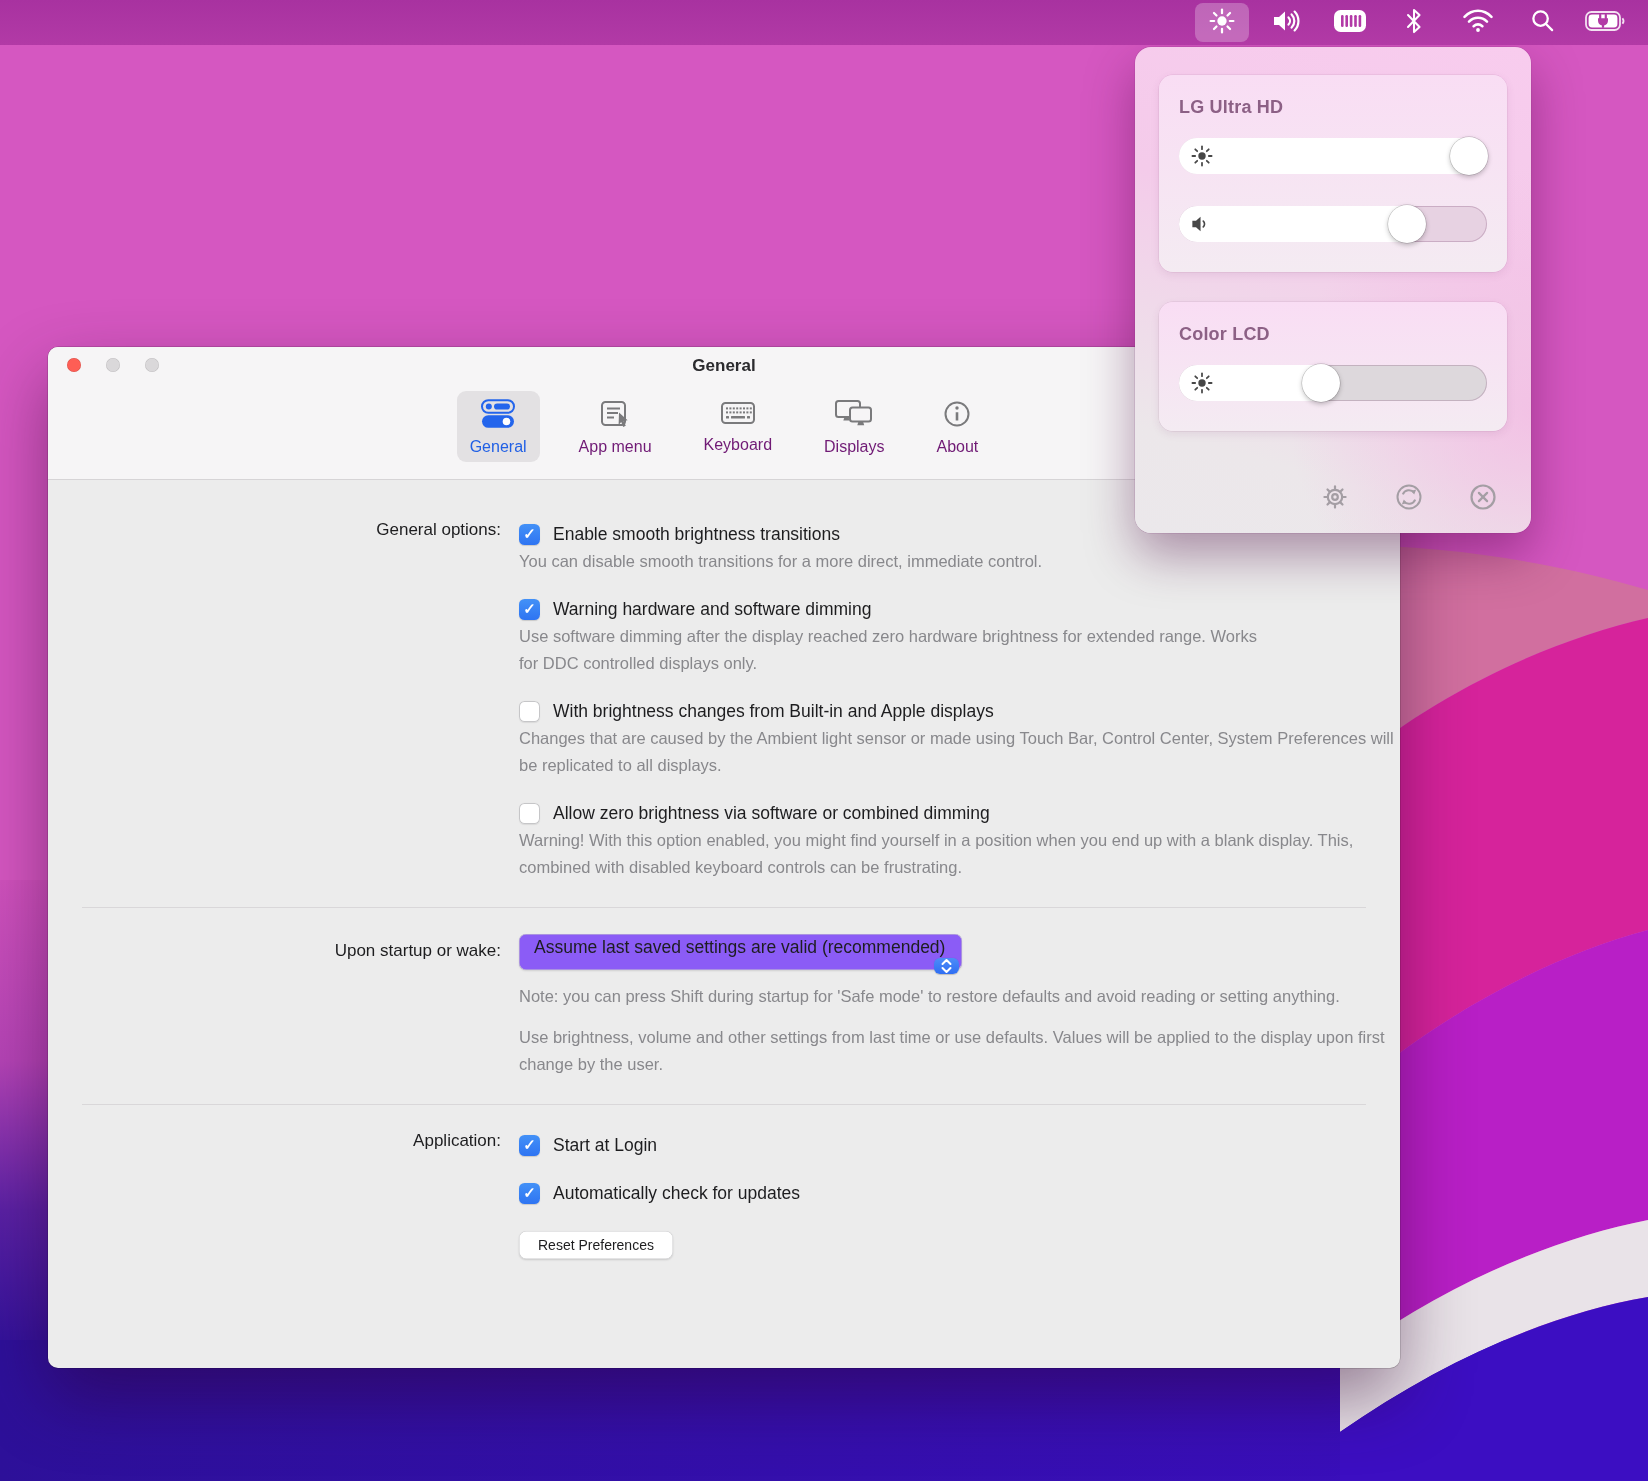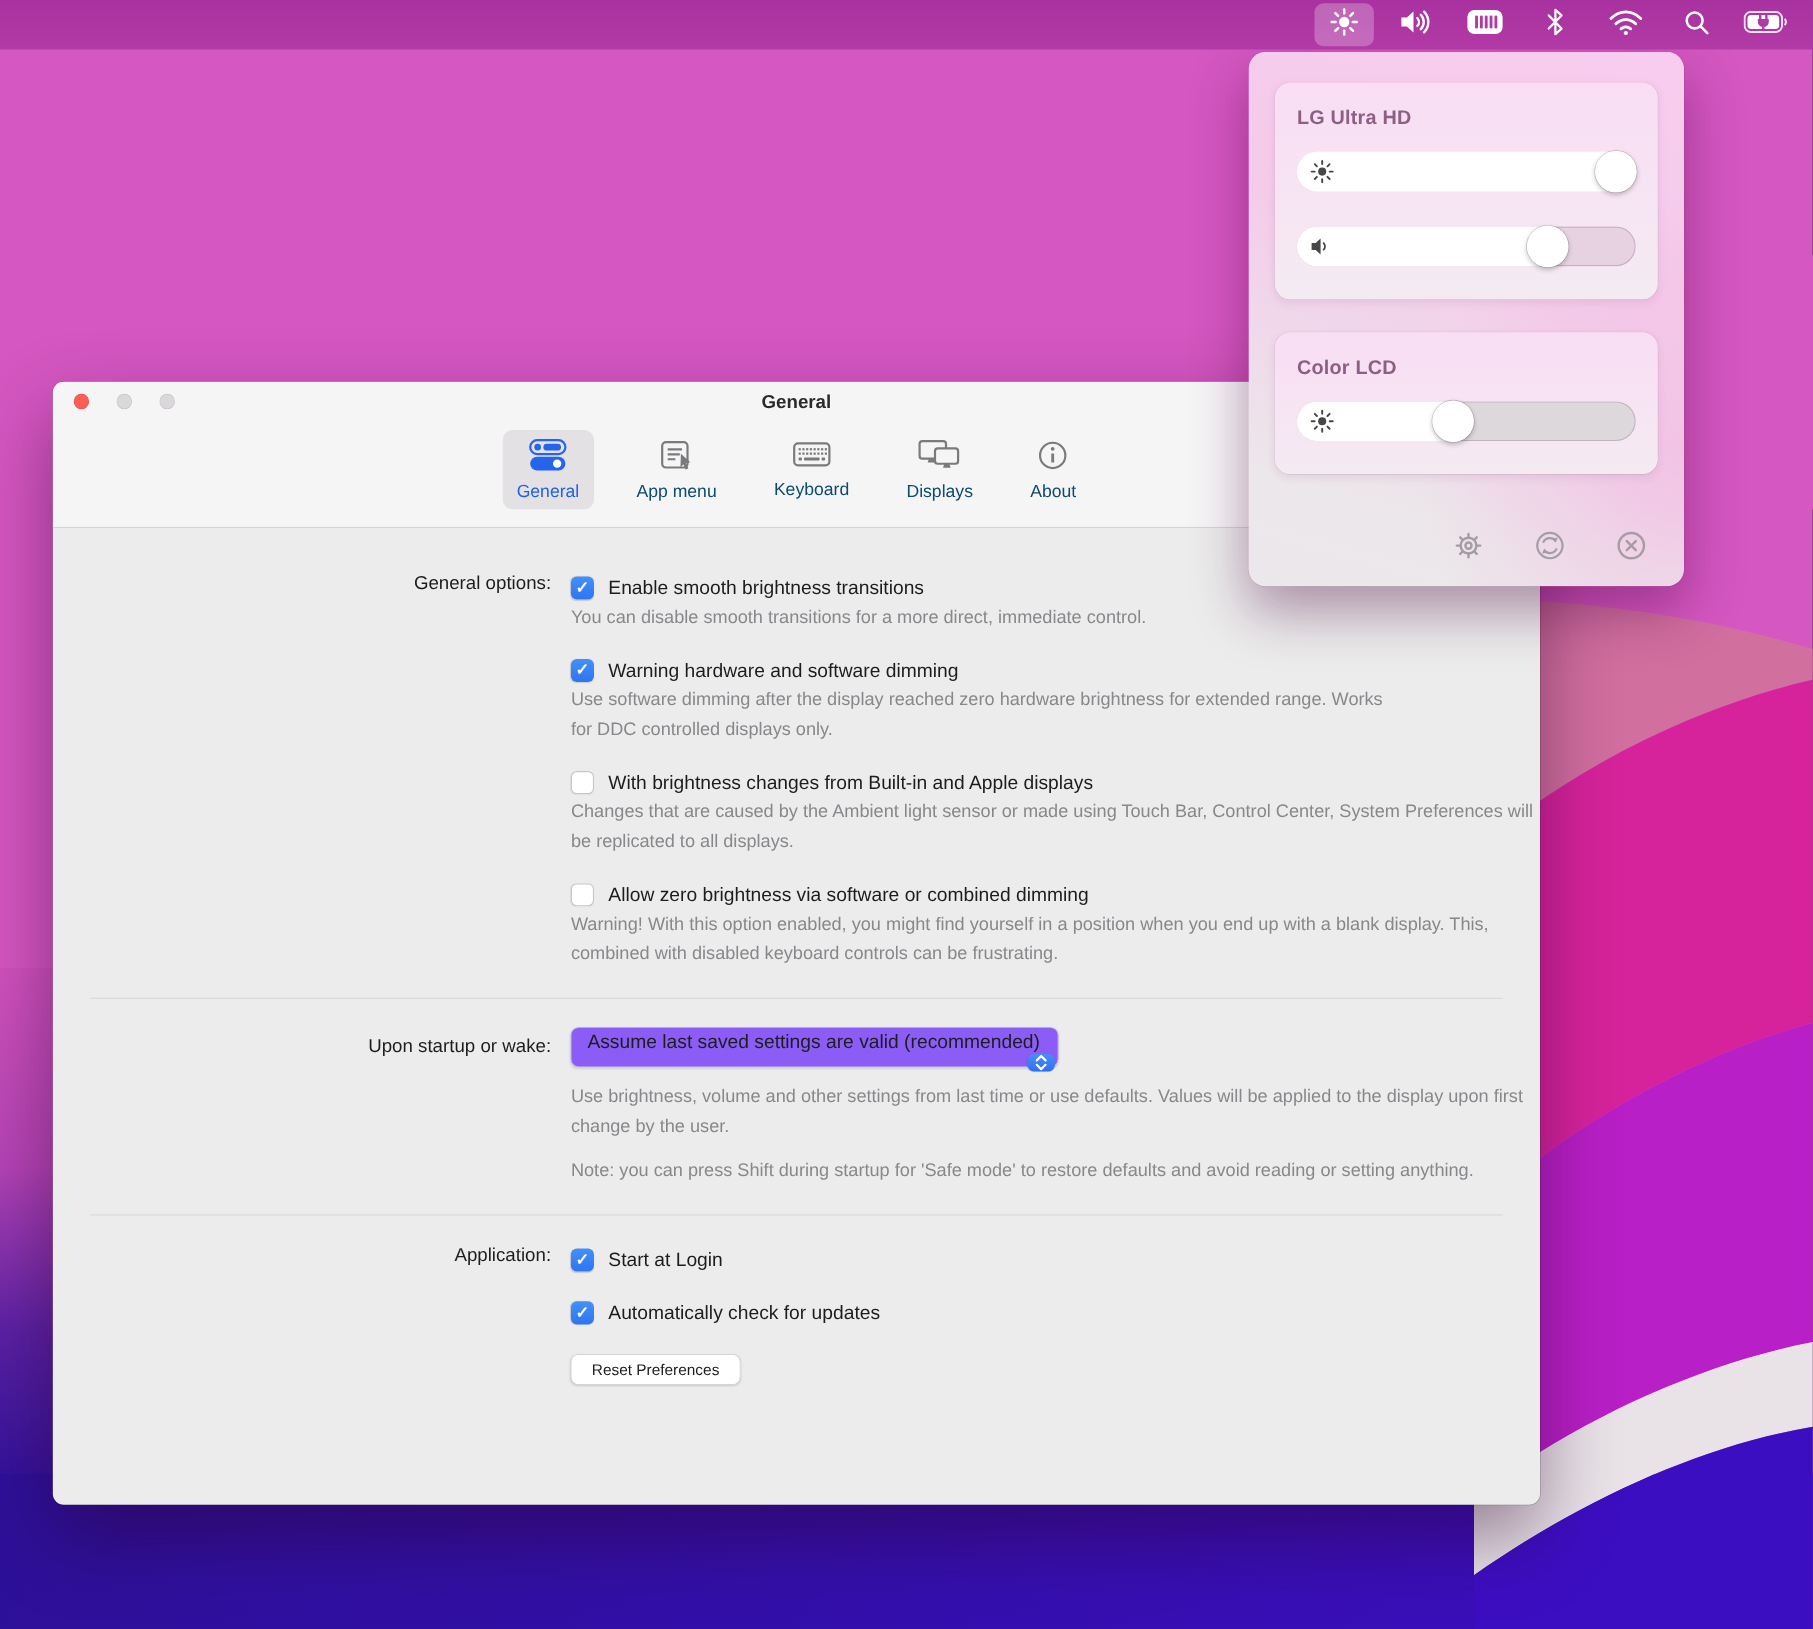--- a/index.html
+++ b/index.html
@@ -22,21 +22,21 @@
   .win-header{height:132px;background:#f6f5f6;border-bottom:1px solid #d6d4d6;position:relative;}
   .titlebar{height:38px;display:flex;align-items:center;justify-content:center;position:relative;}
   .traffic{position:absolute;left:19px;top:11px;display:flex;gap:25px;}
   .tl{width:14px;height:14px;border-radius:50%;}
   .tl.red{background:#fe5e55;box-shadow:inset 0 0 0 0.5px rgba(0,0,0,.15);}
   .tl.gray{background:#dad8da;box-shadow:inset 0 0 0 0.5px rgba(0,0,0,.12);}
   .win-title{font-size:17px;font-weight:bold;color:#2b2b2e;}
   .toolbar{display:flex;justify-content:center;align-items:flex-start;gap:26px;padding-top:6px;}
   .tab{display:flex;flex-direction:column;align-items:center;gap:5px;padding:8px 13px 6px;border-radius:9px;}
   .tab.on{background:#e3e1e3;}
-  .tab-label{font-size:16px;color:#0c4a6e;}
+  .tab-label{font-size:16px;color:#701a75;}
   .tab.on .tab-label{color:#2160e5;}
 
   .content{padding-top:40px;font-size:17px;color:#1d1d1f;}
   .row{display:flex;}
   .row-label{flex:0 0 424px;text-align:right;font-size:17px;color:#1d1d1f;margin-left:29px;}
   .row-body{margin-left:18px;max-width:900px;}
   .cb-row{display:flex;align-items:center;height:28px;}
   .cb{width:21px;height:21px;border-radius:5.5px;background:#fff;flex:none;
       box-shadow:inset 0 0 0 1px #c6c6c8,0 0.5px 1px rgba(0,0,0,.08);position:relative;}
   .cb.on{background:linear-gradient(180deg,#4391f7,#2e74f2);box-shadow:0 0.5px 1px rgba(0,0,0,.15);}
@@ -312,22 +312,22 @@
         <div class="row-body">
           <div class="select">
             <span class="select-value">Assume last saved settings are valid (recommended)</span>
             <span class="stepper">
               <svg width="13" height="16" viewBox="0 0 13 16" fill="none" stroke="#fff" stroke-width="2" stroke-linecap="round" stroke-linejoin="round">
                 <path d="M2.5 6 L6.5 2 L10.5 6"></path>
                   <path d="M2.5 10 L6.5 14 L10.5 10"></path>
               </svg>
             </span>
           </div>
+          <div class="help" style="max-width:850px;margin-top:13px;">Note: you can press Shift during startup for 'Safe mode' to restore defaults and avoid reading or setting anything.</div>
           <div class="help" style="max-width:870px;margin-top:14px;">Use brightness, volume and other settings from last time or use defaults. Values will be applied to the display upon first change by the user.</div>
-          <div class="help" style="max-width:850px;margin-top:13px;">Note: you can press Shift during startup for 'Safe mode' to restore defaults and avoid reading or setting anything.</div>
         </div>
       </div>
 
       <div class="divider"></div>
 
       <div class="row">
         <div class="row-label">Application:</div>
         <div class="row-body">
           <div class="cb-row">
             <span class="cb on"></span>

